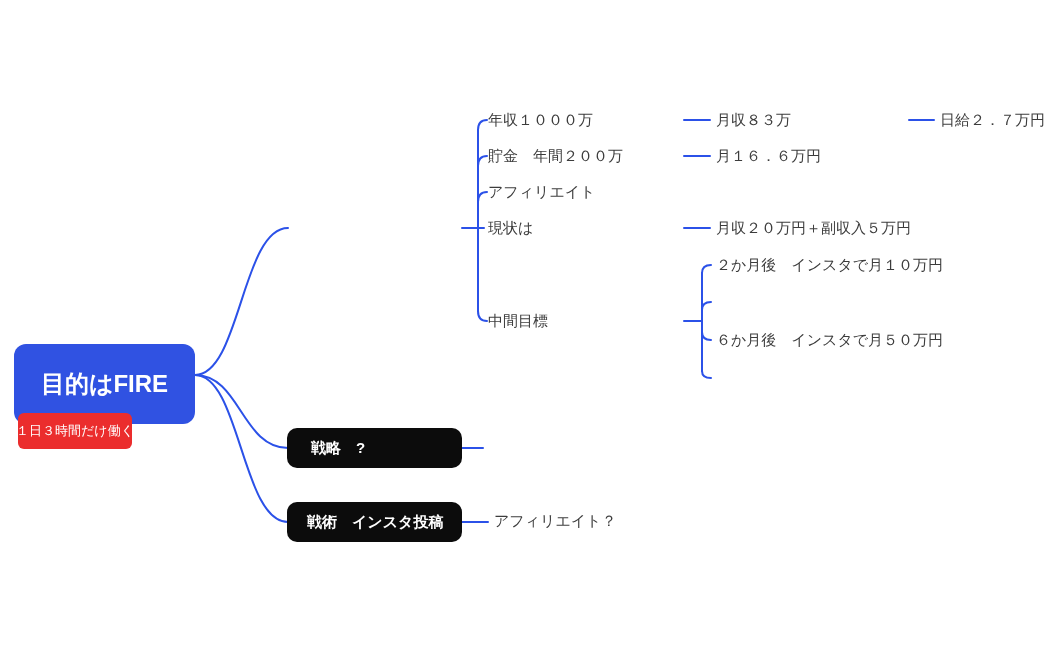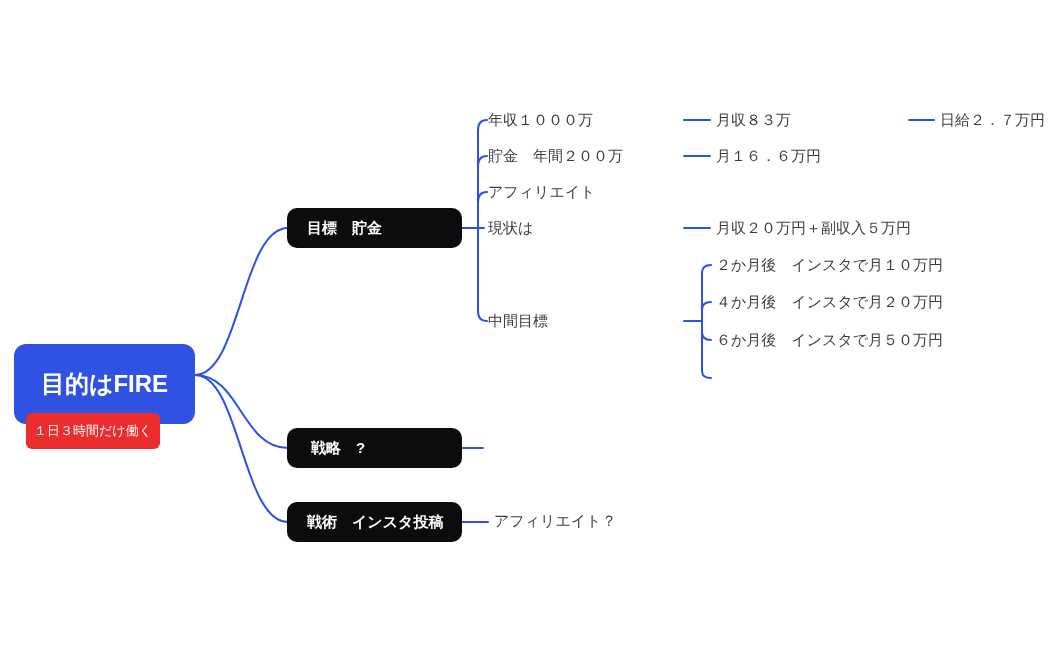--- a/index.html
+++ b/index.html
@@ -11,23 +11,23 @@
   #canvas{position:absolute;inset:0;}
   svg.links{position:absolute;left:0;top:0;pointer-events:none;}
   svg.links path{fill:none;stroke:#2B51E8;stroke-width:2;stroke-linecap:round;}
   .node{position:absolute;box-sizing:border-box;white-space:nowrap;cursor:pointer;}
   .root{
     left:14px;top:344px;width:181px;height:80px;border-radius:12px;
     background:#3052E2;color:#ffffff;font-size:24px;font-weight:bold;
     display:flex;align-items:center;justify-content:center;
   }
   .note{
-    left:18px;top:413px;width:134px;height:36px;border-radius:6px;
+    left:18px;top:413px;width:114px;height:36px;border-radius:6px;
     background:#EB2D2D;color:#ffffff;font-size:13px;
-    display:flex;align-items:center;justify-content:center;margin-left:8px;
+    display:flex;align-items:center;justify-content:center;
   }
   .topic{
     left:287px;width:175px;height:40px;border-radius:10px;
     background:#0C0C0C;color:#ffffff;font-size:15px;font-weight:bold;
     display:flex;align-items:center;padding-left:20px;
   }
   .topic.t1{top:208px;}
   .topic.t2{top:428px;padding-left:24px;}
   .topic.t3{top:502px;}
   .leaf{
@@ -64,35 +64,33 @@
     <path d="M702,332 Q702,340 711,340"></path>
     <path d="M702,371 Q702,378 711,378"></path>
 
     <path d="M462,448 H483"></path>
     <path d="M462,522 H488"></path>
   </svg>
 
   <div class="node root">目的はFIRE</div>
   <div class="node note">１日３時間だけ働く</div>
 
-  <div class="node topic t1">目標　貯金</div>
   <div class="node topic t2">戦略　?</div>
   <div class="node topic t3">戦術　インスタ投稿</div>
 
   <div class="node leaf" style="left:488px;top:111px">年収１０００万</div>
   <div class="node leaf" style="left:488px;top:147px">貯金　年間２００万</div>
   <div class="node leaf" style="left:488px;top:183px">アフィリエイト</div>
   <div class="node leaf" style="left:488px;top:219px">現状は</div>
   <div class="node leaf" style="left:488px;top:312px">中間目標</div>
 
   <div class="node leaf" style="left:716px;top:111px">月収８３万</div>
   <div class="node leaf" style="left:716px;top:147px">月１６．６万円</div>
   <div class="node leaf" style="left:716px;top:219px">月収２０万円＋副収入５万円</div>
 
   <div class="node leaf" style="left:940px;top:111px">日給２．７万円</div>
 
   <div class="node leaf" style="left:716px;top:256px">２か月後　インスタで月１０万円</div>
-  <div class="node leaf" style="left:716px;top:293px">４か月後　インスタで月２０万円</div>
   <div class="node leaf" style="left:716px;top:331px">６か月後　インスタで月５０万円</div>
 
   <div class="node leaf" style="left:494px;top:512px">アフィリエイト？</div>
 
 </div>
 
 </body></html>

